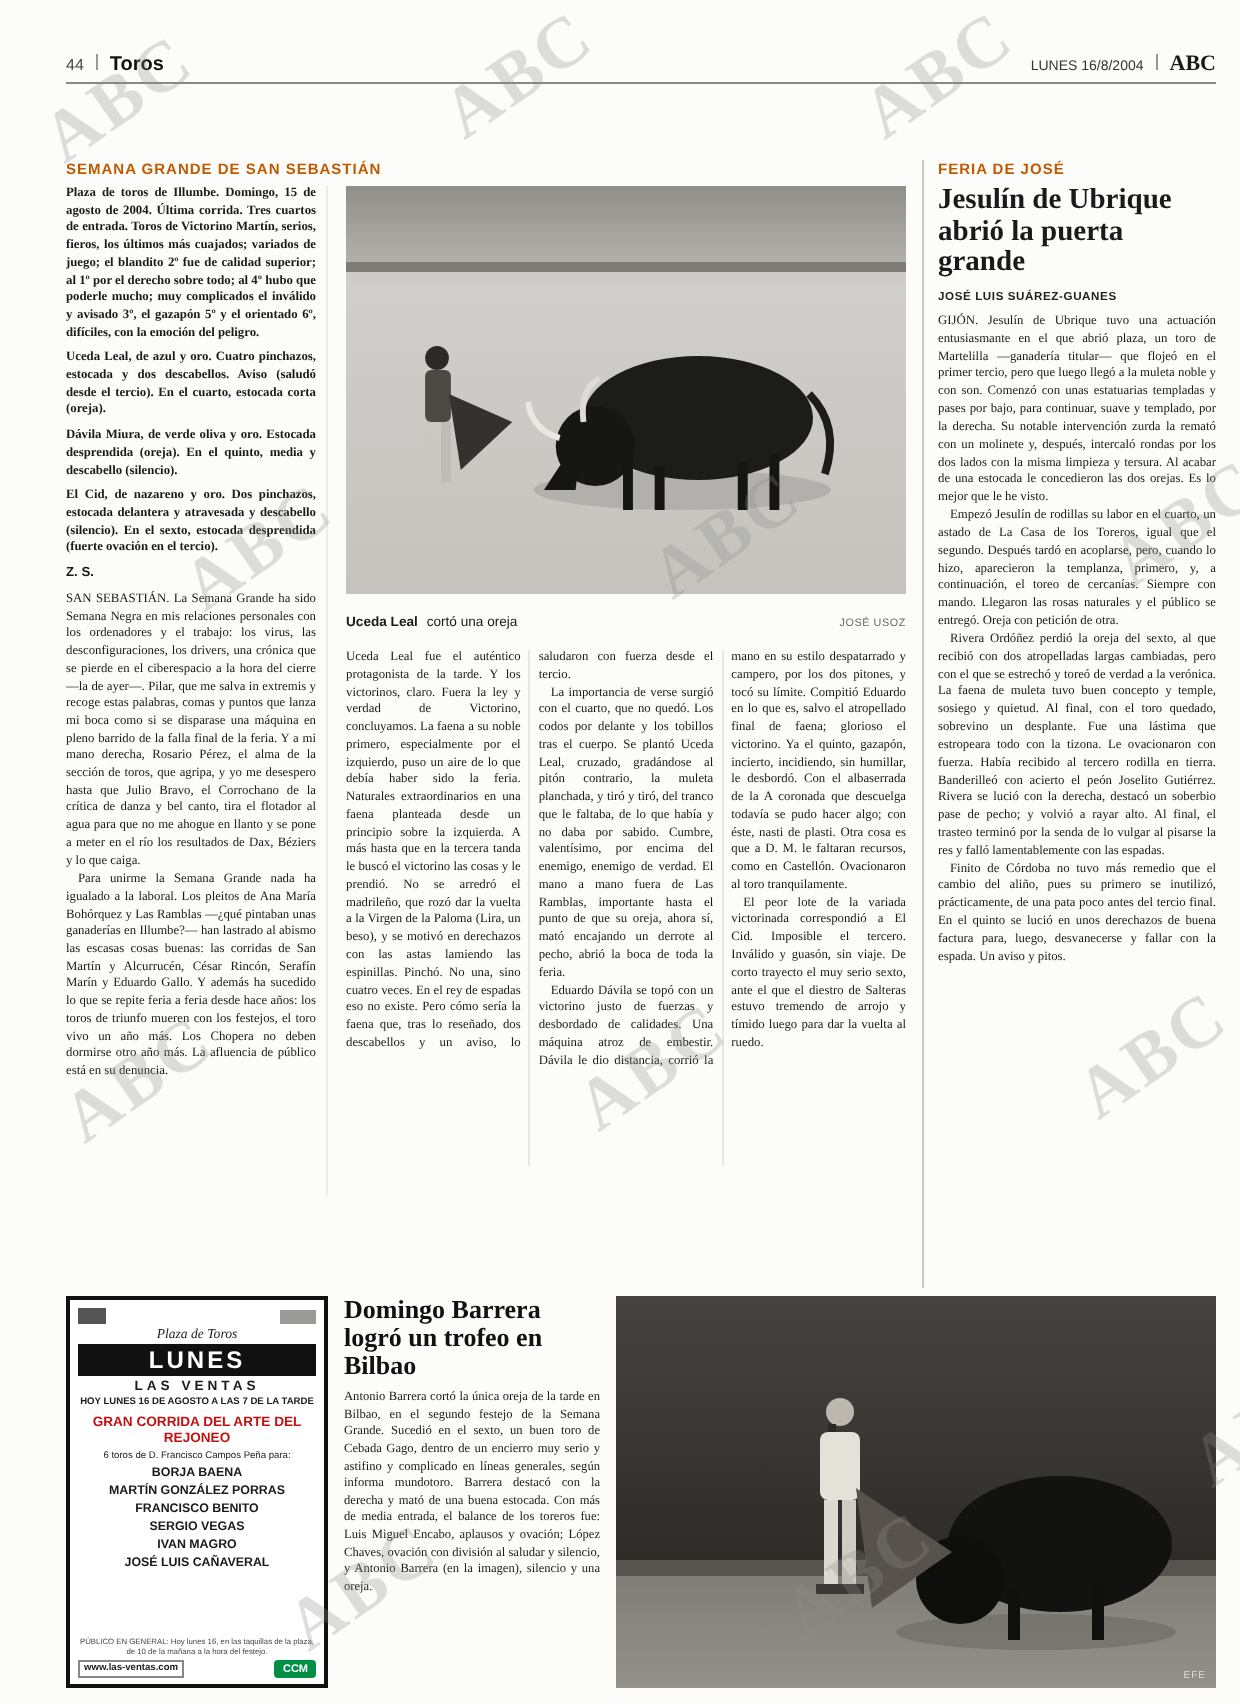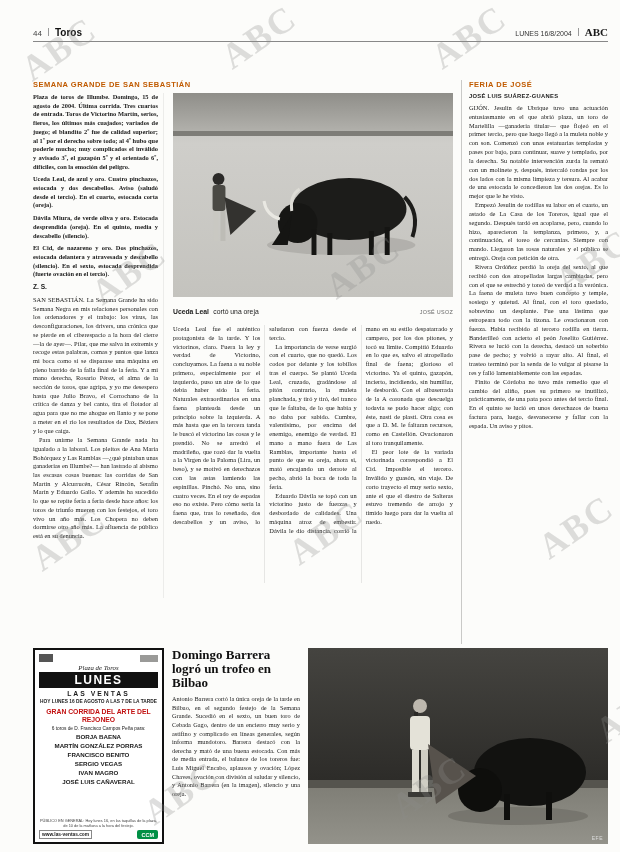--- a/index.html
+++ b/index.html
@@ -210,20 +210,21 @@
             <p>La importancia de verse surgió con el cuarto, que no quedó. Los codos por delante y los tobillos tras el cuerpo. Se plantó Uceda Leal, cruzado, gradándose al pitón contrario, la muleta planchada, y tiró y tiró, del tranco que le faltaba, de lo que había y no daba por sabido. Cumbre, valentísimo, por encima del enemigo, enemigo de verdad. El mano a mano fuera de Las Ramblas, importante hasta el punto de que su oreja, ahora sí, mató encajando un derrote al pecho, abrió la boca de toda la feria.</p>
             <p>Eduardo Dávila se topó con un victorino justo de fuerzas y desbordado de calidades. Una máquina atroz de embestir. Dávila le dio distancia, corrió la mano en su estilo despatarrado y campero, por los dos pitones, y tocó su límite. Compitió Eduardo en lo que es, salvo el atropellado final de faena; glorioso el victorino. Ya el quinto, gazapón, incierto, incidiendo, sin humillar, le desbordó. Con el albaserrada de la A coronada que descuelga todavía se pudo hacer algo; con éste, nasti de plasti. Otra cosa es que a D. M. le faltaran recursos, como en Castellón. Ovacionaron al toro tranquilamente.</p>
             <p>El peor lote de la variada victorinada correspondió a El Cid. Imposible el tercero. Inválido y guasón, sin viaje. De corto trayecto el muy serio sexto, ante el que el diestro de Salteras estuvo tremendo de arrojo y tímido luego para dar la vuelta al ruedo.</p>
           </div>
         </div>
       </div>
     </div>
 
     <aside class="aside">
       <div class="kicker">FERIA DE JOSÉ</div>
+      <h2 class="aside-headline">Jesulín de Ubrique abrió la puerta grande</h2>
       <div class="aside-byline">JOSÉ LUIS SUÁREZ-GUANES</div>
       <div class="aside-body">
         <p>GIJÓN. Jesulín de Ubrique tuvo una actuación entusiasmante en el que abrió plaza, un toro de Martelilla —ganadería titular— que flojeó en el primer tercio, pero que luego llegó a la muleta noble y con son. Comenzó con unas estatuarias templadas y pases por bajo, para continuar, suave y templado, por la derecha. Su notable intervención zurda la remató con un molinete y, después, intercaló rondas por los dos lados con la misma limpieza y tersura. Al acabar de una estocada le concedieron las dos orejas. Es lo mejor que le he visto.</p>
         <p>Empezó Jesulín de rodillas su labor en el cuarto, un astado de La Casa de los Toreros, igual que el segundo. Después tardó en acoplarse, pero, cuando lo hizo, aparecieron la templanza, primero, y, a continuación, el toreo de cercanías. Siempre con mando. Llegaron las rosas naturales y el público se entregó. Oreja con petición de otra.</p>
         <p>Rivera Ordóñez perdió la oreja del sexto, al que recibió con dos atropelladas largas cambiadas, pero con el que se estrechó y toreó de verdad a la verónica. La faena de muleta tuvo buen concepto y temple, sosiego y quietud. Al final, con el toro quedado, sobrevino un desplante. Fue una lástima que estropeara todo con la tizona. Le ovacionaron con fuerza. Había recibido al tercero rodilla en tierra. Banderilleó con acierto el peón Joselito Gutiérrez. Rivera se lució con la derecha, destacó un soberbio pase de pecho; y volvió a rayar alto. Al final, el trasteo terminó por la senda de lo vulgar al pisarse la res y falló lamentablemente con las espadas.</p>
         <p>Finito de Córdoba no tuvo más remedio que el cambio del aliño, pues su primero se inutilizó, prácticamente, de una pata poco antes del tercio final. En el quinto se lució en unos derechazos de buena factura para, luego, desvanecerse y fallar con la espada. Un aviso y pitos.</p>
       </div>
     </aside>
   </div>
 

